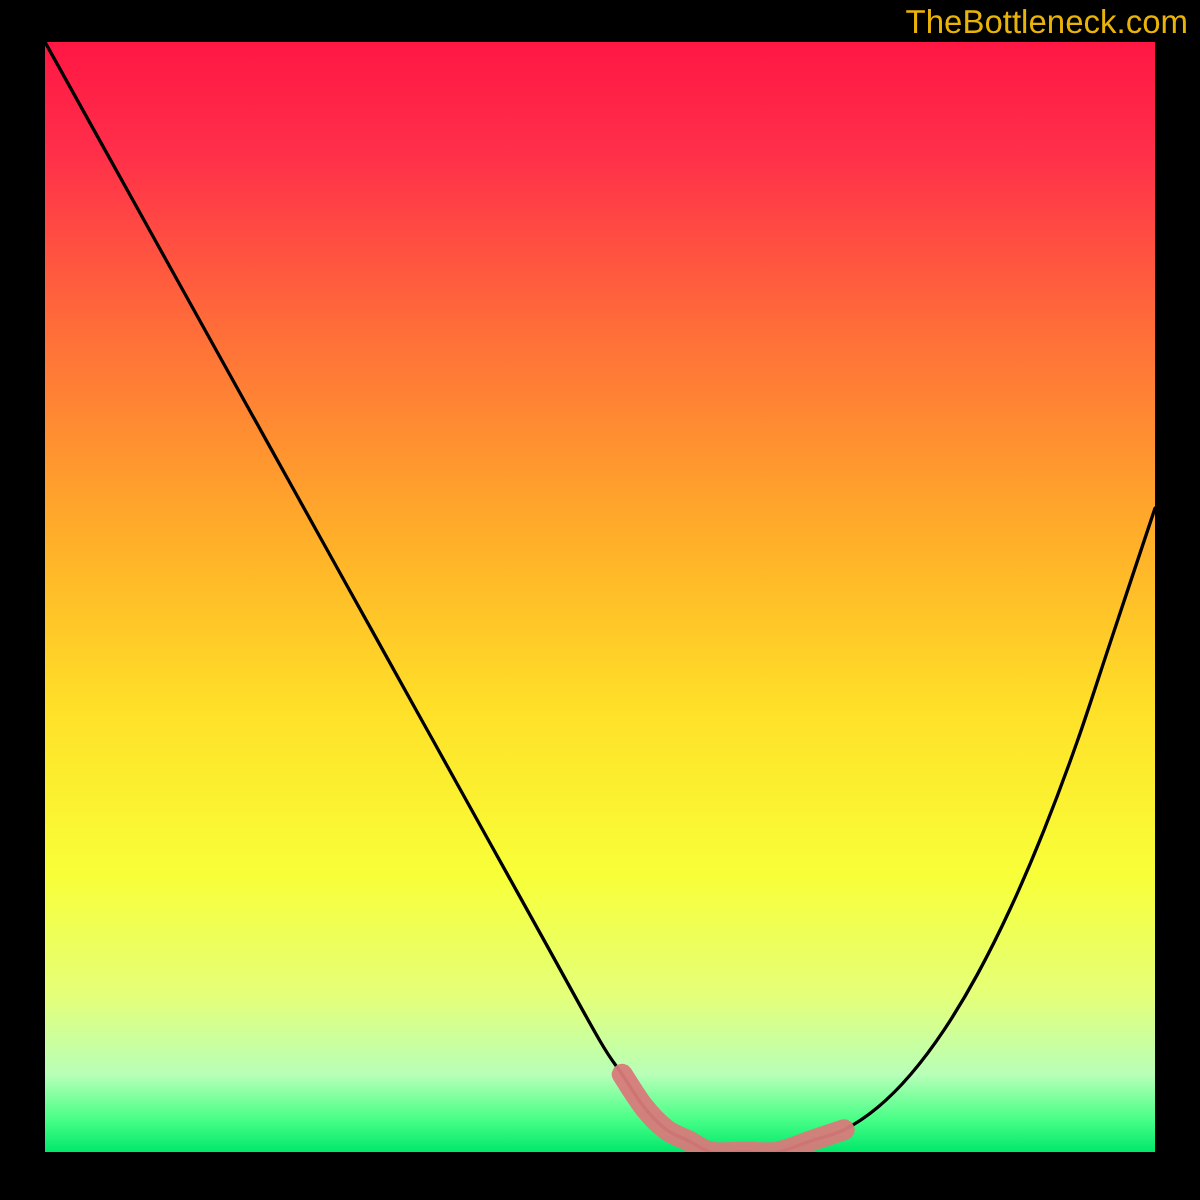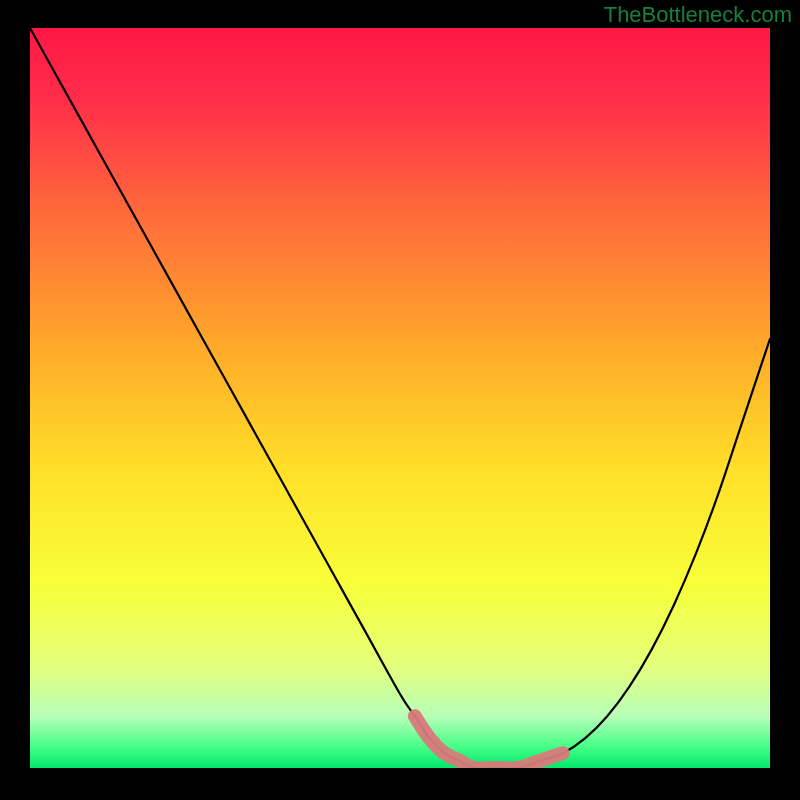--- a/index.html
+++ b/index.html
@@ -8,21 +8,21 @@
     height: 800px;
     background: #000;
     position: relative;
     overflow: hidden;
     font-family: Arial, Helvetica, sans-serif;
   }
   .watermark {
     position: absolute;
     top: 2px;
     right: 8px;
-    color: #15803d;
+    color: #eab308;
     font-size: 22px;
     font-weight: 500;
     z-index: 10;
   }
   .plot-area {
     position: absolute;
     left: 30px;
     top: 28px;
     width: 740px;
     height: 740px;

